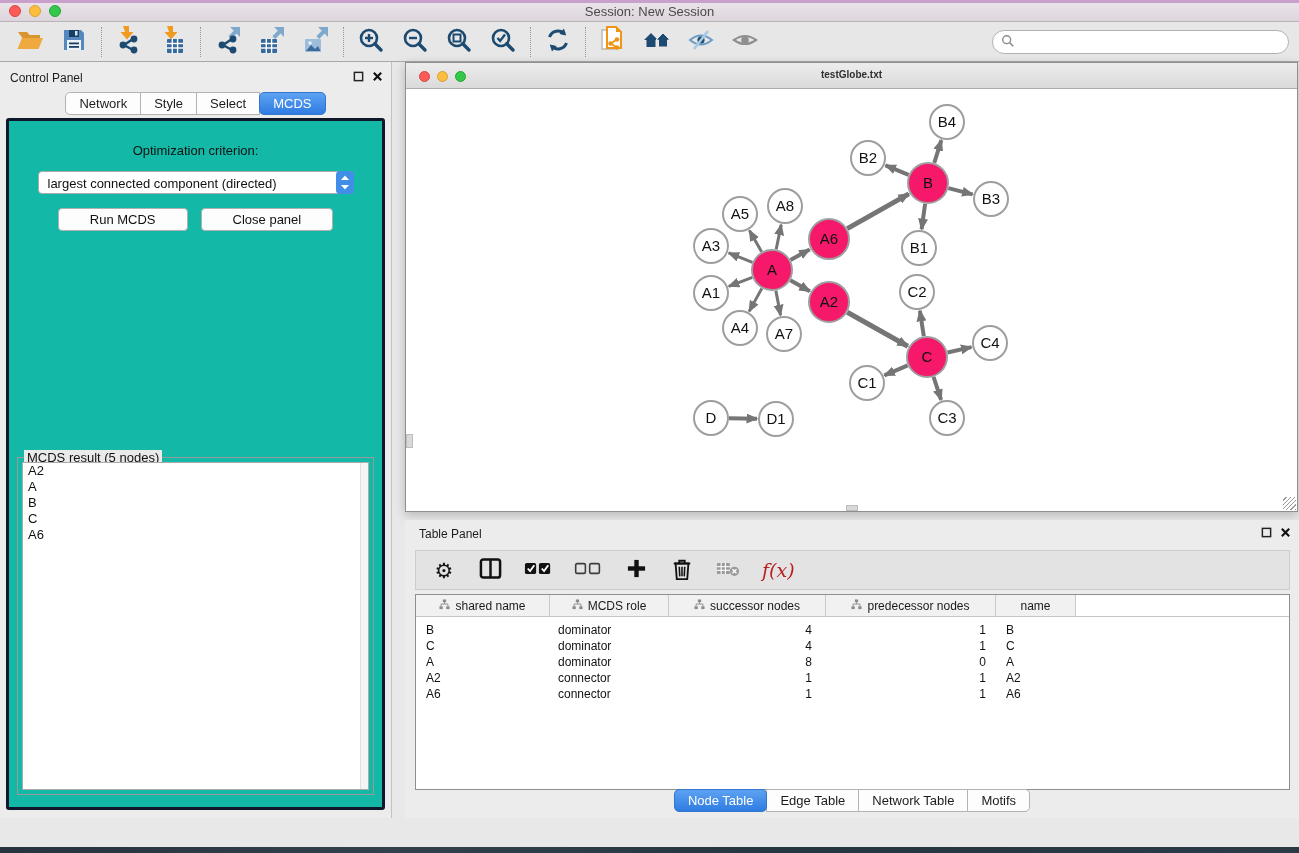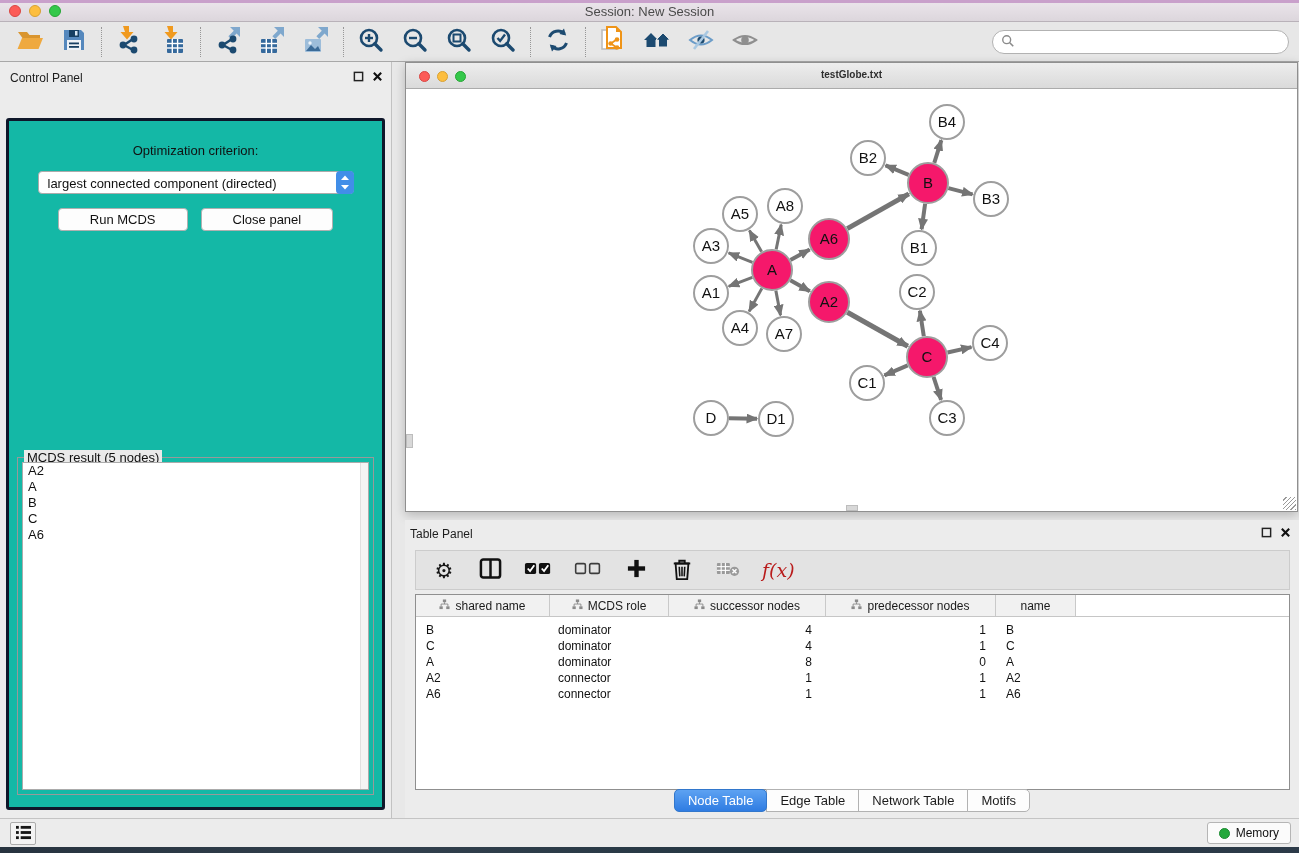--- a/index.html
+++ b/index.html
@@ -65,21 +65,21 @@
   .nw-canvas { position:relative; width:100%; height:422px; background:#fff; }
   .nw-canvas svg { position:absolute; left:0; top:0; }
   .v-thumb { position:absolute; left:0; top:345px; width:7px; height:14px; background:#d8d8d8; border:1px solid #bdbdbd; }
   .h-thumb { position:absolute; left:440px; bottom:0; width:12px; height:6px; background:#d8d8d8; border:1px solid #bdbdbd; }
   .resize-grip { position:absolute; right:1px; bottom:1px; width:13px; height:13px;
     background: repeating-linear-gradient(135deg, transparent 0 2px, #9a9a9a 2px 3px); }
 
   
   .table-panel { position:absolute; left:405px; top:520px; width:894px; height:298px; background:#ececec; }
   .tp-head { position:relative; height:28px; }
-  .tp-head .tp-title { position:absolute; left:5px; top:7px; font-size:12px; color:#1d1d1d; }
+  .tp-head .tp-title { position:absolute; left:14px; top:7px; font-size:12px; color:#1d1d1d; }
   .tp-toolbar { position:absolute; left:10px; right:9px; top:30px; height:40px; background:#e3e3e3;
     border:1px solid #cccccc; display:flex; align-items:center; padding-left:16px; gap:22px; }
   .tp-tbtn { display:flex; align-items:center; justify-content:center; min-width:24px; cursor:default; }
   .gear-glyph { font-size:21px; color:#161616; line-height:21px; }
   .fx-label { font-family:"DejaVu Serif", serif; font-style:italic; font-size:19px; color:#b91c1c; }
 
   .tp-table { position:absolute; left:10px; right:9px; top:74px; height:196px; background:#fff; border:1px solid #8f8f8f; overflow:hidden; }
   .thead { display:flex; height:22px; border-bottom:1px solid #c6c6c6; }
   .th { display:flex; align-items:center; justify-content:center; gap:5px; background:#f1f1f1;
     border-right:1px solid #c9c9c9; font-size:12px; color:#1a1a1a; }
@@ -288,20 +288,26 @@
               <rect x="1.5" y="1.5" width="9" height="9" fill="none" stroke="#222" stroke-width="1.6"></rect>
             </svg>
           </span>
         <span id="cp-close">
             <svg viewBox="0 0 12 12" width="11" height="11">
               <path d="M2 2L10 10M10 2L2 10" stroke="#111" stroke-width="2.3"></path>
             </svg>
           </span>
       </span>
     </div>
+    <div class="seg-tabs" id="cp-tabs">
+        <div class="seg-tab">Network</div>
+        <div class="seg-tab">Style</div>
+        <div class="seg-tab">Select</div>
+        <div class="seg-tab active">MCDS</div>
+      </div>
     <div class="cp-body">
       <div class="opt-label">Optimization criterion:</div>
       <div class="combo">
         <span class="combo-value">largest connected component (directed)</span>
         <span class="stepper" id="combo-stepper"><svg viewBox="0 0 18 23" width="18" height="23">
               <rect x="0" y="0" width="18" height="23" rx="4" fill="#418ee8"></rect>
               <path d="M9 4.5L13 9H5z" fill="#fff"></path>
               <path d="M9 18.5L5 14h8z" fill="#fff"></path>
             </svg></span>
       </div>
@@ -612,33 +618,15 @@
         </div>
     </div>
     <div class="tp-tabs seg-tabs" id="tp-tabs">
         <div class="seg-tab active">Node Table</div>
         <div class="seg-tab">Edge Table</div>
         <div class="seg-tab">Network Table</div>
         <div class="seg-tab">Motifs</div>
       </div>
   </div>
 
-  <div class="statusbar">
-    <div class="list-btn">
-        <span id="list-glyph"><svg viewBox="0 0 18 16" width="17" height="15">
-            <g fill="#161616">
-              <rect x="1" y="1" width="3" height="3"></rect>
-              <rect x="6" y="1" width="11" height="3"></rect>
-              <rect x="1" y="6.5" width="3" height="3"></rect>
-              <rect x="6" y="6.5" width="11" height="3"></rect>
-              <rect x="1" y="12" width="3" height="3"></rect>
-              <rect x="6" y="12" width="11" height="3"></rect>
-            </g>
-          </svg></span>
-      </div>
-    <div class="memory-btn">
-      <span class="mem-dot"></span>
-      <span>Memory</span>
-    </div>
-  </div>
 
   <div class="desktop-strip"></div>
 </div>
 
 </body></html>

